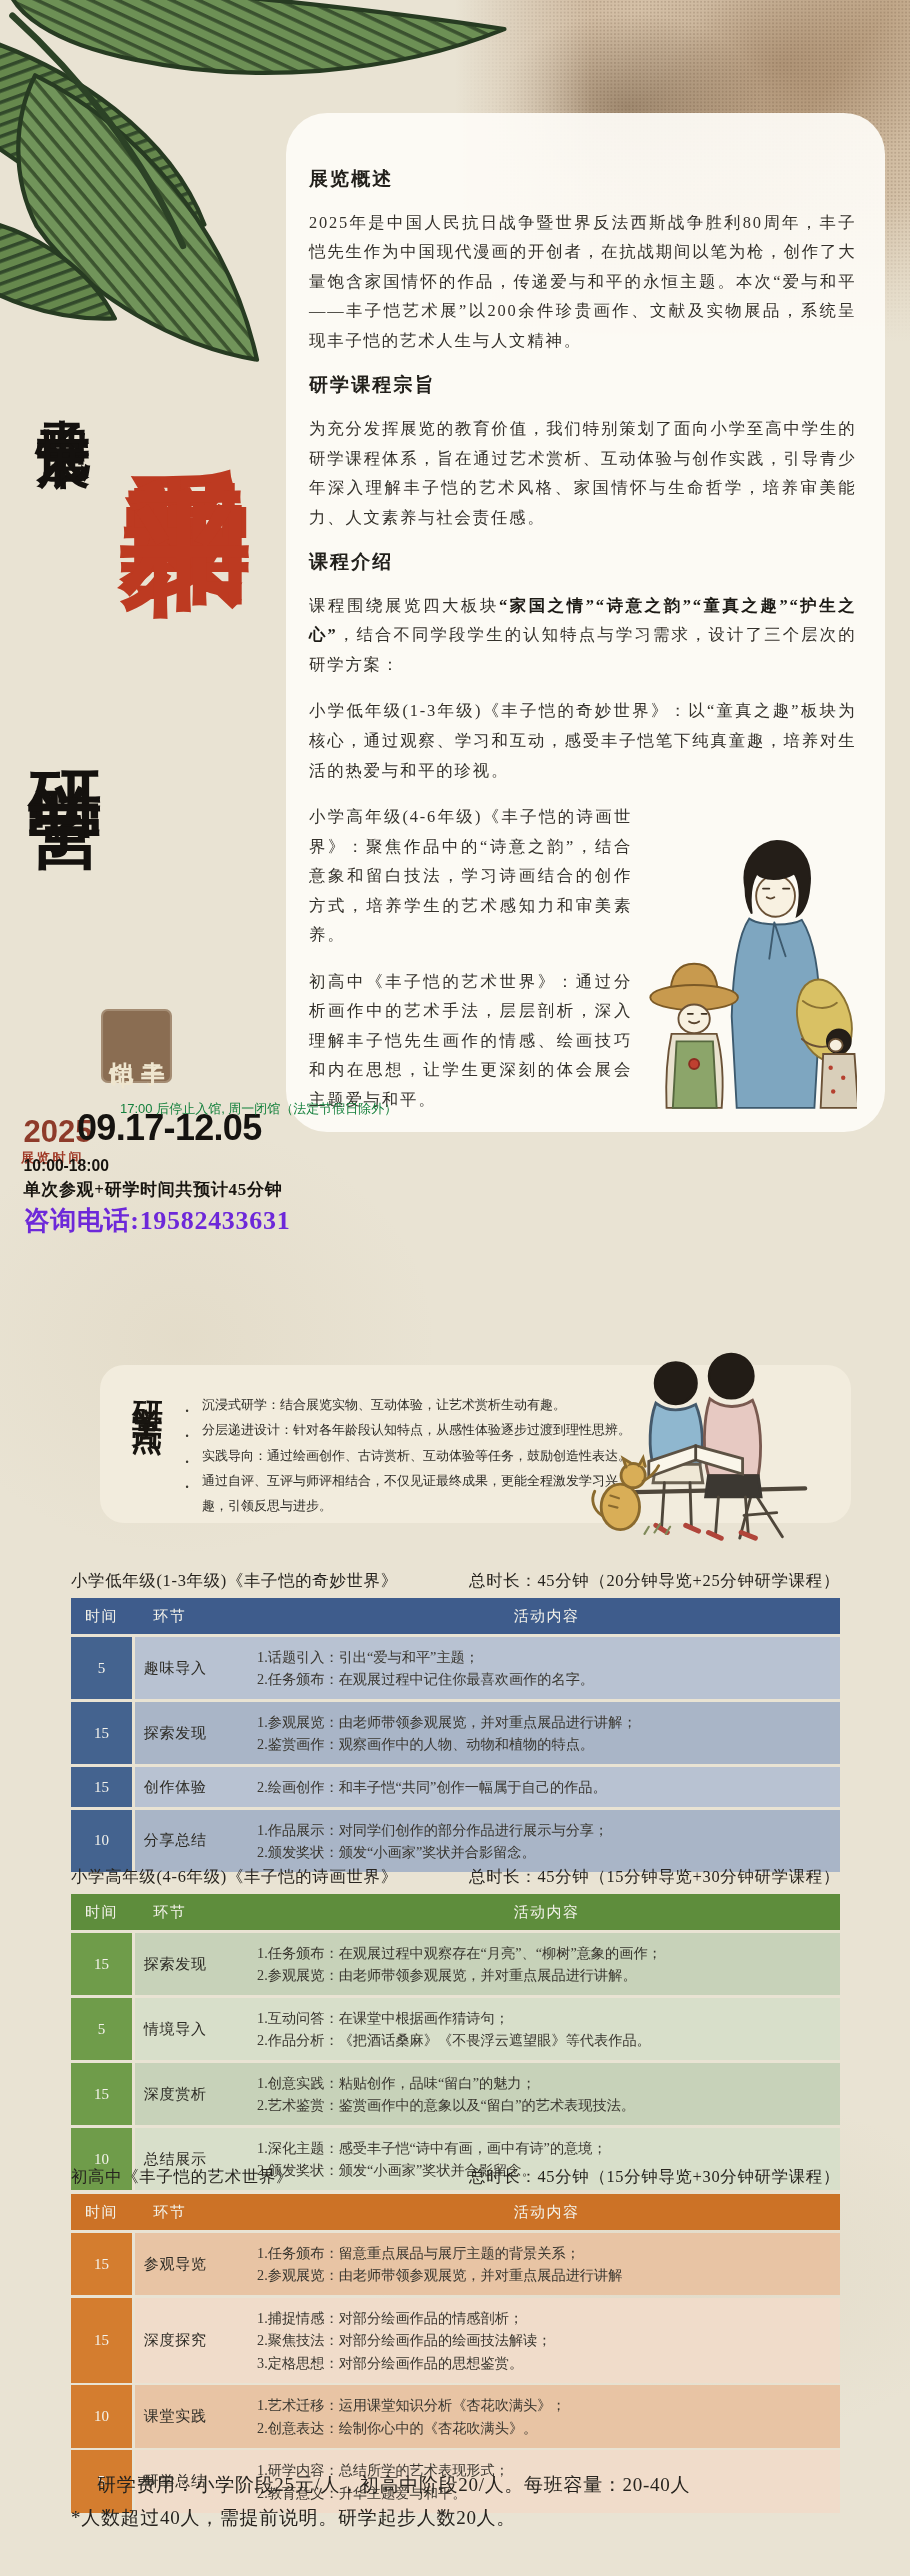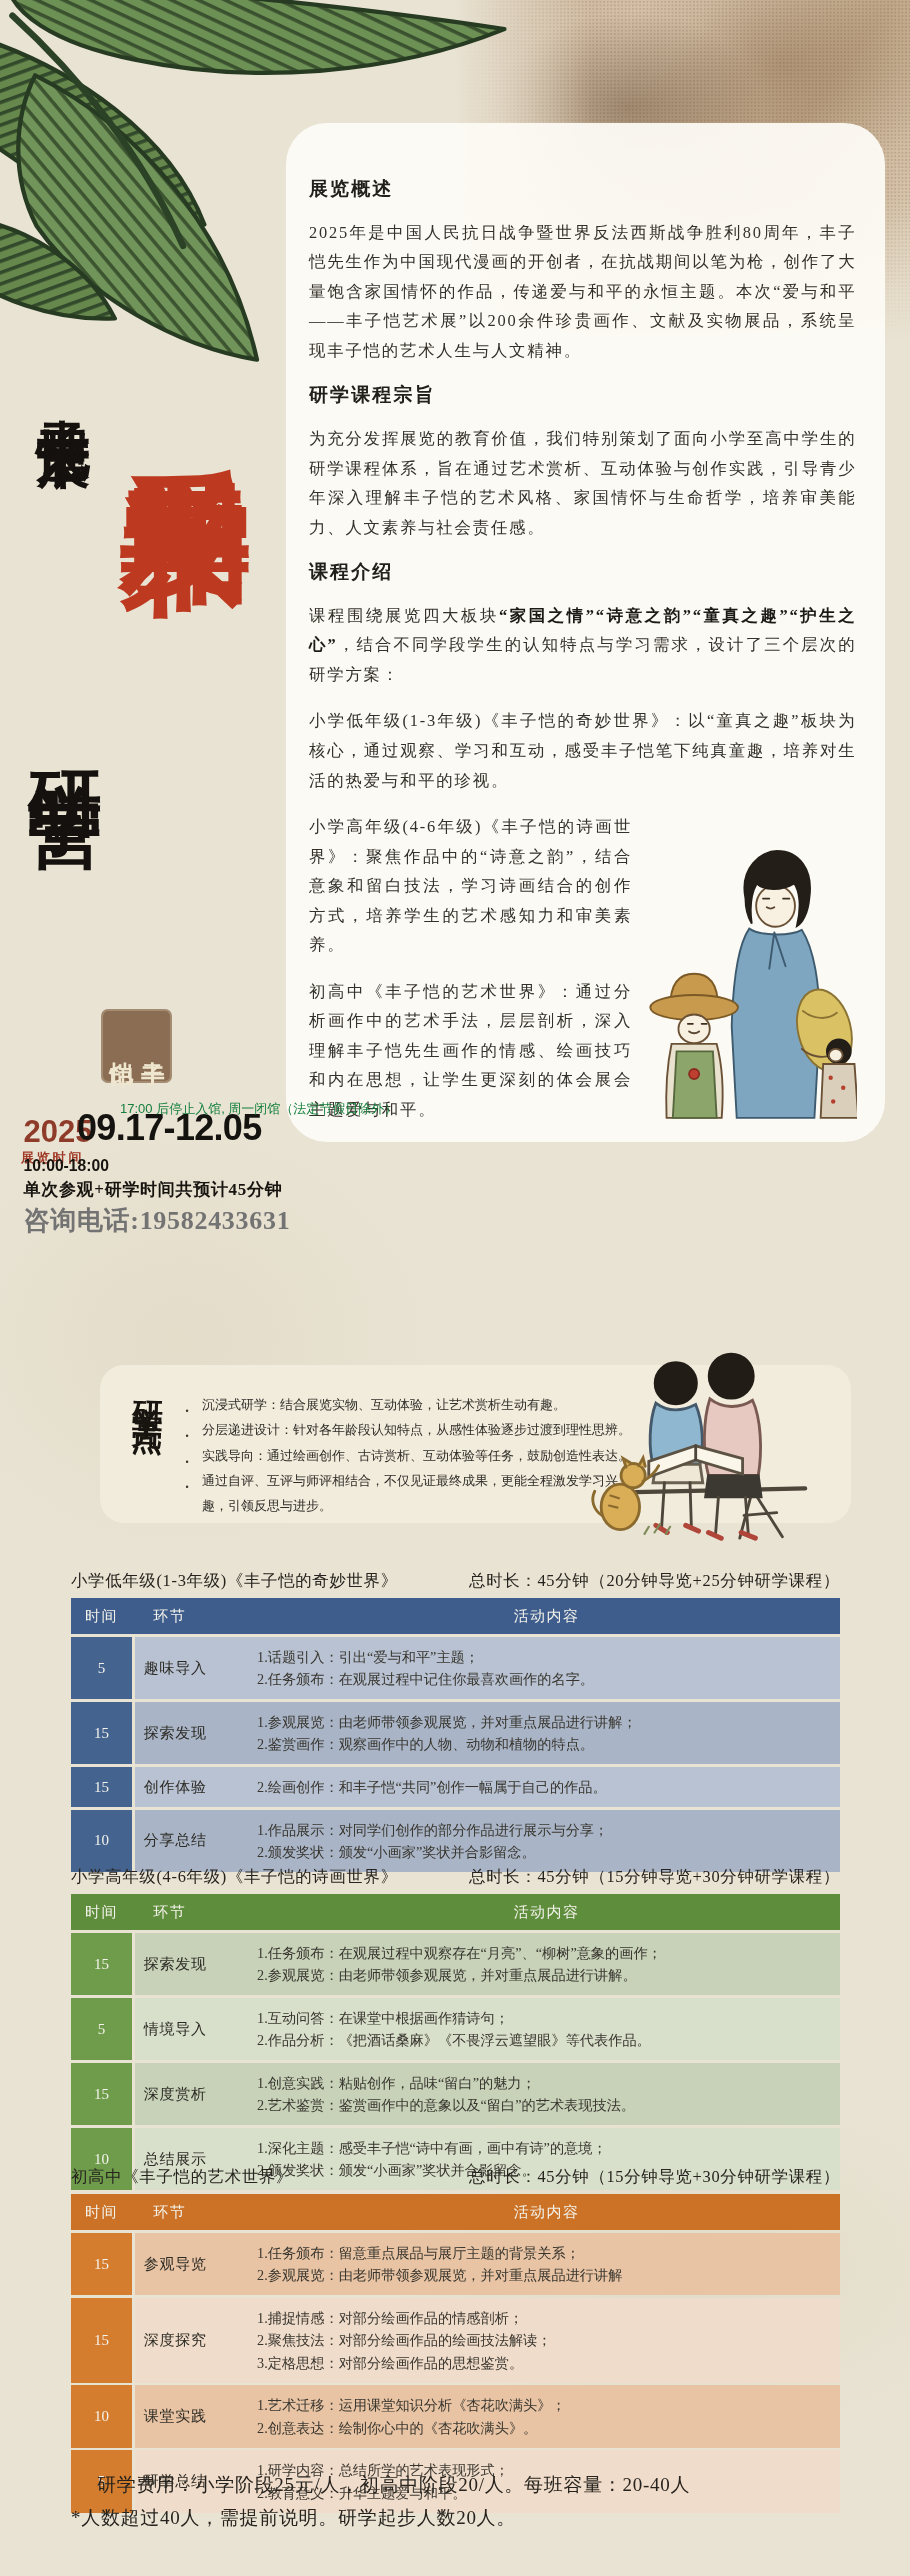--- a/index.html
+++ b/index.html
@@ -17,21 +17,21 @@
        linear-gradient(128deg,#c9b197 0%,#d9c6ad 35%,#c4ab8d 60%,#e4d6c0 100%);}
   .photo::before{content:"";position:absolute;inset:0;
        background-image:radial-gradient(rgba(70,45,25,0.16) 0.8px, transparent 1.1px);
        background-size:3.6px 3.6px;}
   .photo-fade{position:absolute;inset:0;
        background:linear-gradient(to bottom, rgba(233,227,211,0) 55%, #e9e3d3 96%),
                   linear-gradient(to right, #e9e3d3 0%, rgba(233,227,211,0) 30%);}
   
   .leaves{position:absolute;left:-8.5px;top:-10px;width:584px;height:455px;z-index:2;}
   
-  .card{position:absolute;left:286px;top:123px;width:599px;height:1019px;z-index:3;
+  .card{position:absolute;left:286px;top:113px;width:599px;height:1019px;z-index:3;
         background:rgba(253,251,245,0.94);border-radius:41px;}
   .card-inner{position:relative;height:100%;box-sizing:border-box;padding:53px 28.5px 0 23px;overflow:hidden;}
   .cs{font-size:19px;font-weight:700;letter-spacing:2.1px;margin:0 0 15.7px;color:#22201b;}
   .ct{font-size:16.4px;line-height:1.8;text-align:justify;margin:0 0 17px;color:#34312b;letter-spacing:1.8px;}
   .ct b{color:#1c1a15;}
   .fig-children{float:right;width:213px;height:334px;margin:-4.3px 0 0 11.4px;}
   
   .v-red{position:absolute;left:120px;top:359px;z-index:4;writing-mode:vertical-rl;text-orientation:upright;
          font-size:132px;line-height:1;letter-spacing:10px;font-weight:700;color:#bd3a21;}
   .v-title{position:absolute;left:37px;top:376px;z-index:4;writing-mode:vertical-rl;text-orientation:upright;
@@ -44,21 +44,21 @@
   .seal span{writing-mode:vertical-rl;text-orientation:upright;color:#efe6cf;font-size:23.5px;line-height:1;
         font-weight:700;letter-spacing:2.8px;}
   
   .abs{position:absolute;z-index:4;}
   .year{left:23.5px;top:1114px;font:700 31px "Liberation Sans","DejaVu Sans",sans-serif;color:#8e3b2a;}
   .year-label{left:21px;top:1149px;font-weight:700;font-size:13px;letter-spacing:2.8px;color:#a03a27;}
   .dates{left:77px;top:1107px;font:900 36px "Liberation Sans","DejaVu Sans",sans-serif;color:#151310;letter-spacing:-0.7px;}
   .hours{left:23.5px;top:1157px;font:700 15.7px "Liberation Sans","DejaVu Sans",sans-serif;color:#17140f;}
   .hours-note{left:120px;top:1100px;font:400 13px "Liberation Sans","DejaVu Sans",sans-serif;color:#15803d;}
   .visit{left:23.5px;top:1178px;font-weight:700;font-size:17px;letter-spacing:0.7px;color:#17140f;}
-  .phone{left:23.5px;top:1203px;font-weight:700;font-size:26px;letter-spacing:0.7px;color:#737373;}
+  .phone{left:23.5px;top:1203px;font-weight:700;font-size:26px;letter-spacing:0.7px;color:#6d28d9;}
   
   .hl-card{position:absolute;left:100px;top:1365px;width:751px;height:158px;z-index:2;
            background:#f2ecdd;border-radius:24px;}
   .hl-title{position:absolute;left:127px;top:1376px;z-index:3;writing-mode:vertical-rl;text-orientation:upright;
            font-size:31px;font-weight:700;letter-spacing:7.1px;color:#181510;transform:rotate(2deg);}
   .hl-list{position:absolute;left:178px;top:1392px;width:459px;z-index:3;font-size:13px;line-height:1.95;color:#2f2d28;}
   .hl-item{position:relative;padding-left:24px;}
   .hl-item::before{content:"\00B7";position:absolute;left:5.7px;top:0;font-size:20px;color:#3a382f;}
   .fig-reading{position:absolute;left:569px;top:1342px;width:242px;height:199px;z-index:4;}
   

